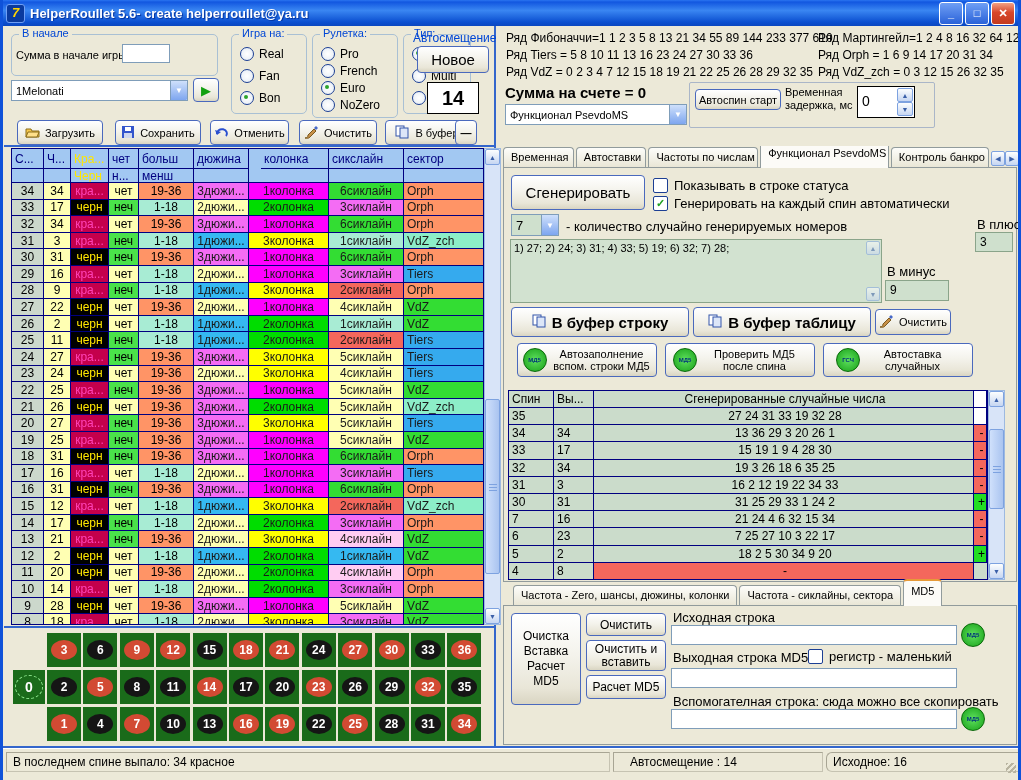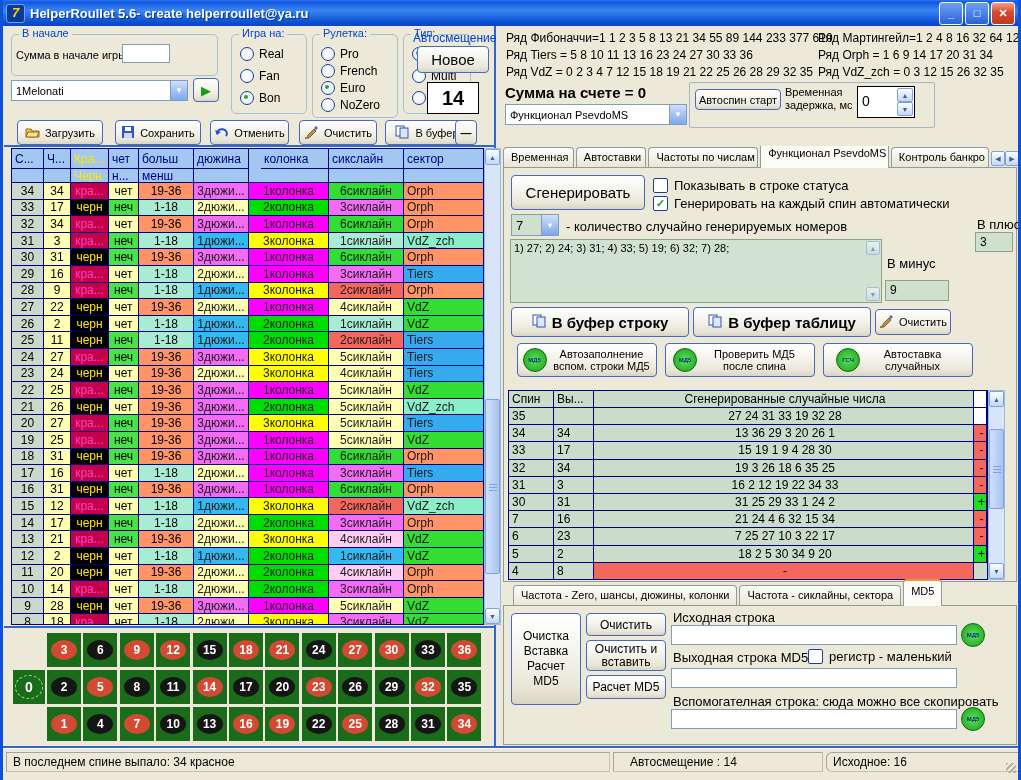--- a/index.html
+++ b/index.html
@@ -705,21 +705,21 @@
     <span class="cb">✓</span>
     <span style="font-size:13px;">Генерировать на каждый спин автоматически</span>
   </div>
   <div class="combo" style="left:508px;top:214px;width:48px;height:22px;background:#cfe0cd;">
     <div class="cv" style="font-size:13px;">7</div>
     <div class="ca">▼</div>
   </div>
   <div class="lbl" style="left:563px;top:219px;font-size:13px;">- количество случайно генерируемых номеров</div>
   <div class="lbl" style="left:974px;top:217px;font-size:13px;">В плюс</div>
   <div class="gfield" style="left:972px;top:232px;width:38px;height:20px;">3</div>
-  <div class="lbl" style="left:884px;top:256px;font-size:13px;">В минус</div>
+  <div class="lbl" style="left:884px;top:264px;font-size:13px;">В минус</div>
   <div class="gfield" style="left:882px;top:280px;width:64px;height:21px;">9</div>
 
   <div class="abs" style="left:507px;top:239px;width:372px;height:64px;background:#d2e2d0;border:1px solid #8aa48a;box-sizing:border-box;">
     <div style="position:absolute;left:3px;top:2px;font-size:11px;">1) 27; 2) 24; 3) 31; 4) 33; 5) 19; 6) 32; 7) 28;</div>
     <div class="sbb" style="left:auto;right:1px;top:1px;width:14px;height:14px;opacity:.55;">▲</div>
     <div class="sbb" style="left:auto;right:1px;bottom:1px;top:auto;width:14px;height:14px;opacity:.55;">▼</div>
   </div>
 
   <div class="btn" style="left:508px;top:307px;width:178px;height:30px;font-size:15px;font-weight:bold;">
     <span class="icp"><svg width="15" height="14">

